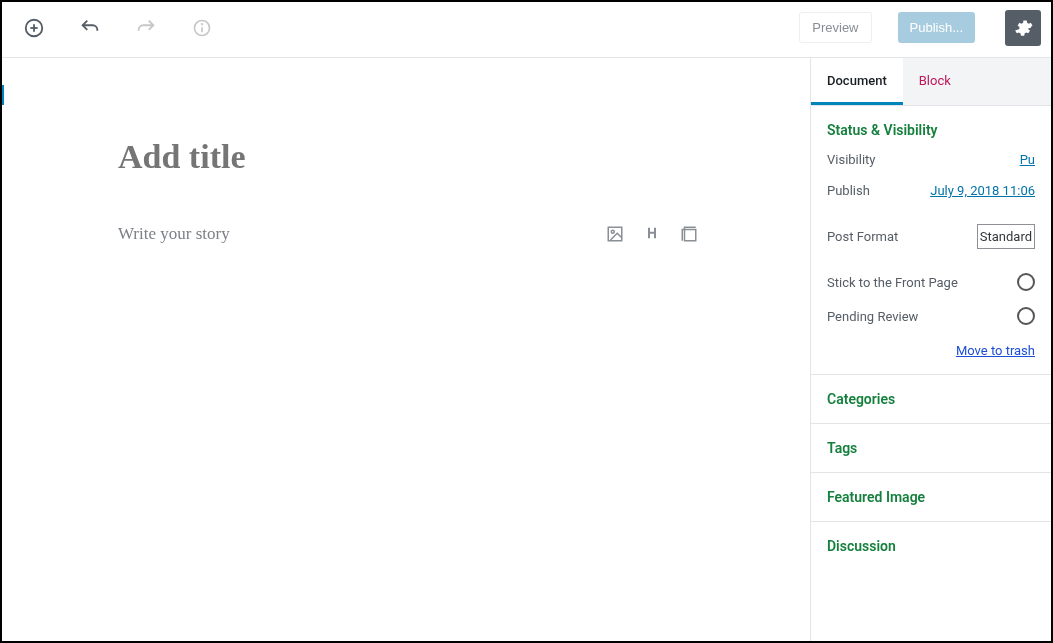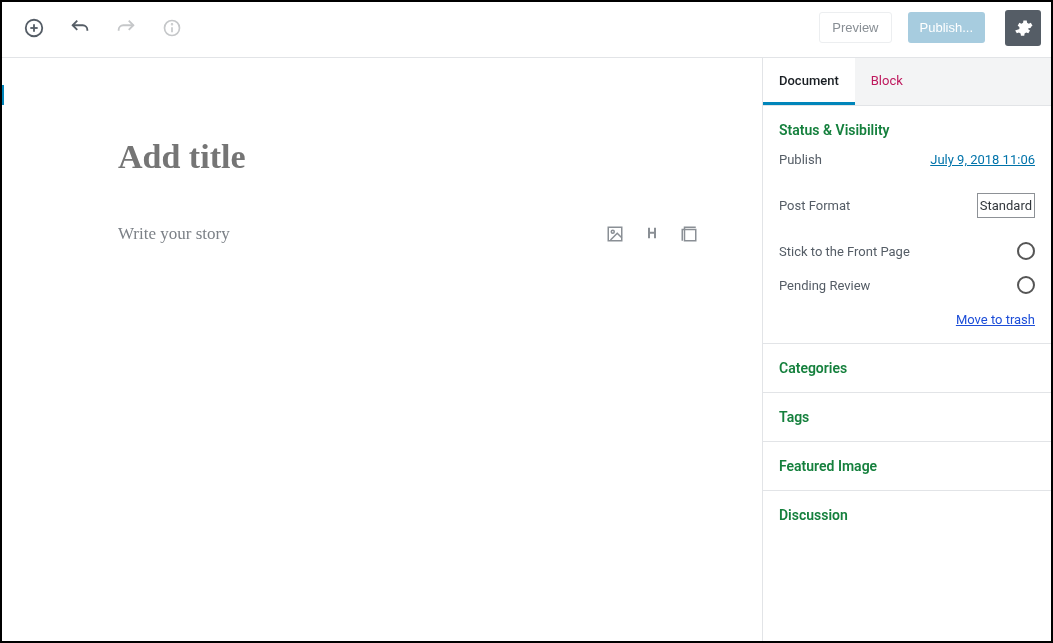--- a/index.html
+++ b/index.html
@@ -16,21 +16,21 @@
     position: relative;
   }
 
   
   .toolbar {
     height: 56px;
     border-bottom: 1px solid #e2e4e7;
     display: flex;
     align-items: center;
     padding: 0 10px 4px 14px;
-    gap: 10px;
+    gap: 20px;
   }
   .toolbar .icon-btn {
     width: 36px; height: 36px;
     display: flex; align-items: center; justify-content: center;
     color: #555d66;
     cursor: pointer;
     background: transparent;
     border: none;
   }
   .toolbar .icon-btn.disabled { color: #c5c7c9; cursor: default; }
@@ -105,21 +105,21 @@
   }
   .block-icons {
     display: flex;
     gap: 20px;
     color: #8a8f95;
   }
   .block-icons svg { display: block; }
 
   
   .sidebar {
-    width: 289px;
+    width: 241px;
     border-left: 1px solid #e2e4e7;
     background: #fff;
     display: flex;
     flex-direction: column;
     overflow: hidden;
     font-size: 13px;
   }
   .sb-tabs {
     display: flex;
     background: #f3f4f5;
@@ -268,20 +268,24 @@
 
   <div class="sidebar clip-right">
     <div class="sb-tabs">
       <div class="sb-tab active">Document</div>
       <div class="sb-tab">Block</div>
     </div>
 
     <div class="sb-section">
       <h3>Status &amp; Visibility</h3>
 
+      <div class="sb-row">
+        <span>Visibility</span>
+        <span class="sb-link">Pu</span>
+      </div>
 
       <div class="sb-row">
         <span>Publish</span>
         <span class="sb-link">July 9, 2018 11:06</span>
       </div>
 
       <div class="sb-row" style="margin-top:26px;">
         <span>Post Format</span>
         <span class="sb-select">Standard</span>
       </div>

